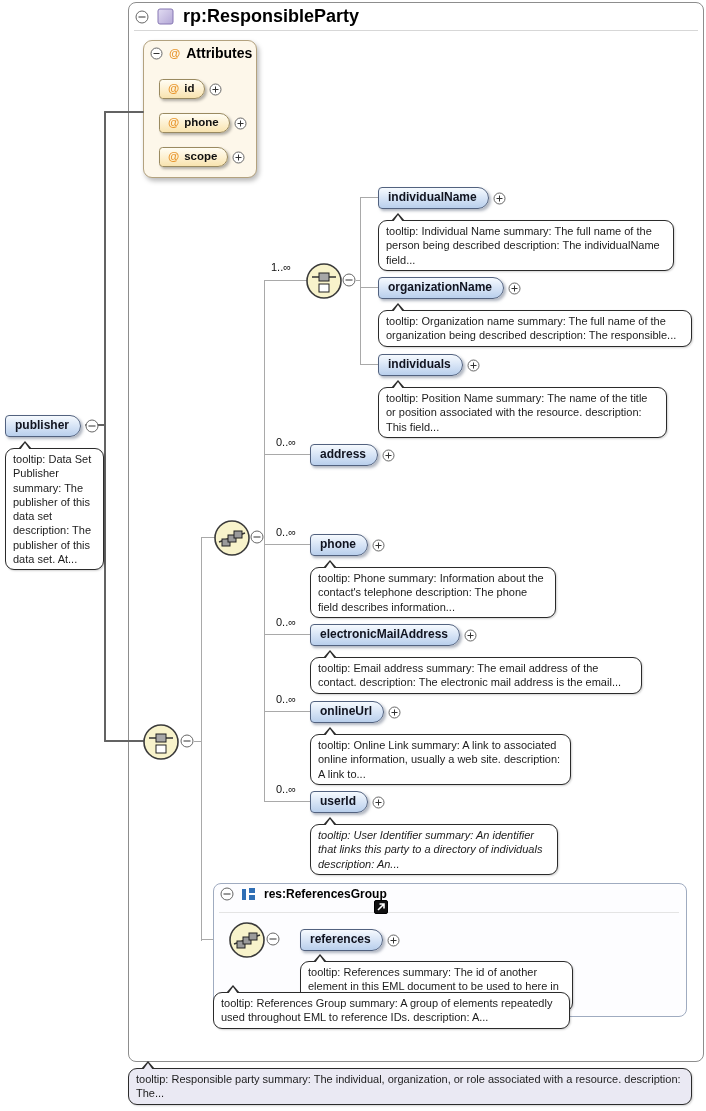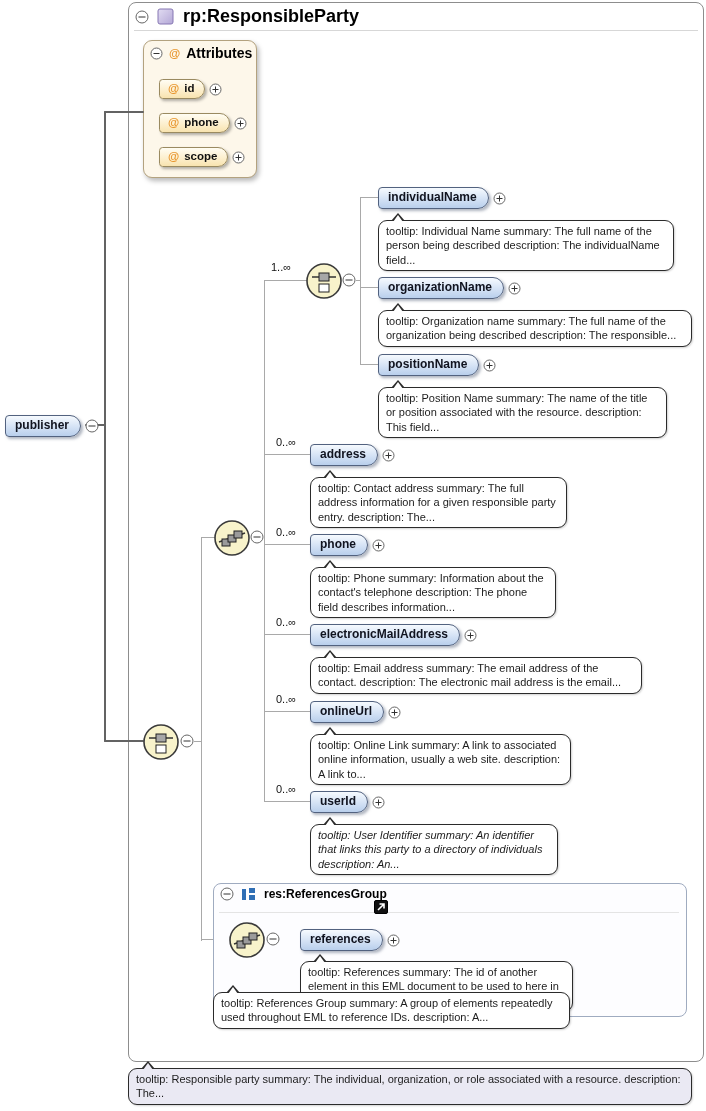--- a/index.html
+++ b/index.html
@@ -145,20 +145,21 @@
   <div class="hl" style="left:360px;top:364px;width:18px;"></div>
   <div class="hl" style="left:280px;top:939px;width:20px;"></div>
 
   <div class="row" style="left:5px;top:415px;">
     <span class="ebadge">publisher</span>
     <svg width="14" height="14">
       <circle cx="7" cy="7" r="6" fill="#fff" stroke="#666"></circle>
         <line x1="3.5" y1="7" x2="10.5" y2="7" stroke="#333"></line>
     </svg>
   </div>
+  <div class="tt" style="left:5px;top:448px;width:83px;">tooltip: Data Set Publisher summary: The publisher of this data set description: The publisher of this data set. At...</div>
 
   <svg class="ic" style="left:143px;top:724px;" width="37" height="37">
     <circle cx="18" cy="18" r="17" fill="#f8f3cb" stroke="#3a3a3a" stroke-width="1.6"></circle>
     <line x1="6" y1="14" x2="30" y2="14" stroke="#333" stroke-width="1.5"></line>
     <rect x="13" y="10" width="10" height="8" fill="#a7a7a7" stroke="#222"></rect>
     <rect x="13" y="21" width="10" height="8" fill="#fff" stroke="#222"></rect>
   </svg>
   <svg class="ic" style="left:180px;top:734px;" width="14" height="14">
     <circle cx="7" cy="7" r="6" fill="#fff" stroke="#666"></circle>
       <line x1="3.5" y1="7" x2="10.5" y2="7" stroke="#333"></line>
@@ -202,39 +203,38 @@
     <span class="ebadge">organizationName</span>
     <svg width="13" height="13">
       <circle cx="6.5" cy="6.5" r="5.5" fill="#fff" stroke="#666"></circle>
       <line x1="3.5" y1="6.5" x2="9.5" y2="6.5" stroke="#333"></line>
         <line x1="6.5" y1="3.5" x2="6.5" y2="9.5" stroke="#333"></line>
     </svg>
   </div>
   <div class="tt" style="left:378px;top:310px;width:298px;">tooltip: Organization name summary: The full name of the organization being described description: The responsible...</div>
 
   <div class="row" style="left:378px;top:354px;">
-    <span class="ebadge">positionName</span>
+    <span class="ebadge">individuals</span>
     <svg width="13" height="13">
       <circle cx="6.5" cy="6.5" r="5.5" fill="#fff" stroke="#666"></circle>
       <line x1="3.5" y1="6.5" x2="9.5" y2="6.5" stroke="#333"></line>
         <line x1="6.5" y1="3.5" x2="6.5" y2="9.5" stroke="#333"></line>
     </svg>
   </div>
   <div class="tt" style="left:378px;top:387px;width:273px;">tooltip: Position Name summary: The name of the title or position associated with the resource. description: This field...</div>
 
   <div class="card" style="left:276px;top:436px;">0..∞</div>
   <div class="row" style="left:310px;top:444px;text-align:right;">
     <span class="ebadge">address</span>
     <svg width="13" height="13">
       <circle cx="6.5" cy="6.5" r="5.5" fill="#fff" stroke="#666"></circle>
       <line x1="3.5" y1="6.5" x2="9.5" y2="6.5" stroke="#333"></line>
         <line x1="6.5" y1="3.5" x2="6.5" y2="9.5" stroke="#333"></line>
     </svg>
   </div>
-  <div class="tt" style="left:310px;top:477px;width:241px;">tooltip: Contact address summary: The full address information for a given responsible party entry. description: The...</div>
 
   <div class="card" style="left:276px;top:526px;">0..∞</div>
   <div class="row" style="left:310px;top:534px;">
     <span class="ebadge">phone</span>
     <svg width="13" height="13">
       <circle cx="6.5" cy="6.5" r="5.5" fill="#fff" stroke="#666"></circle>
       <line x1="3.5" y1="6.5" x2="9.5" y2="6.5" stroke="#333"></line>
         <line x1="6.5" y1="3.5" x2="6.5" y2="9.5" stroke="#333"></line>
     </svg>
   </div>

